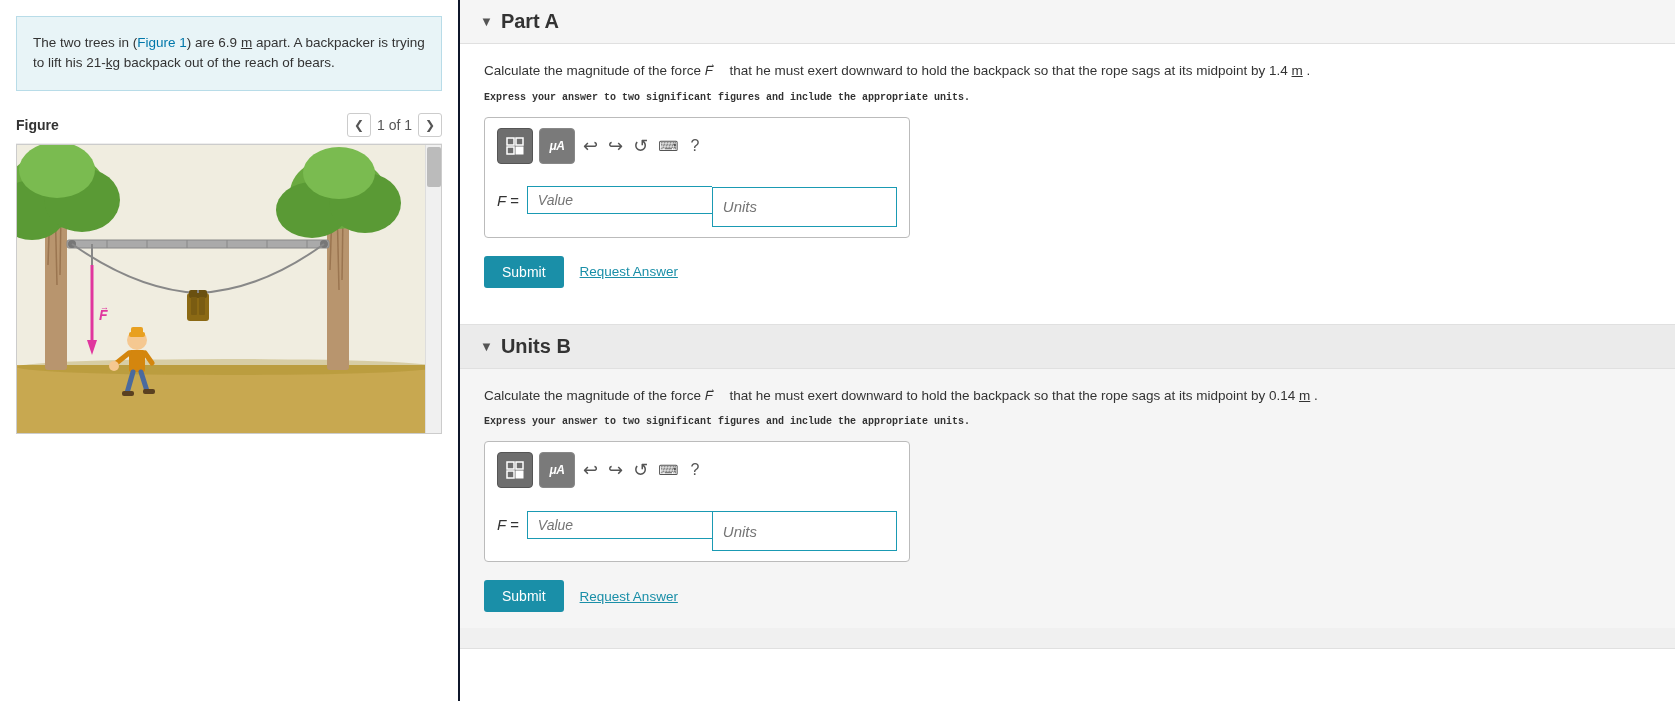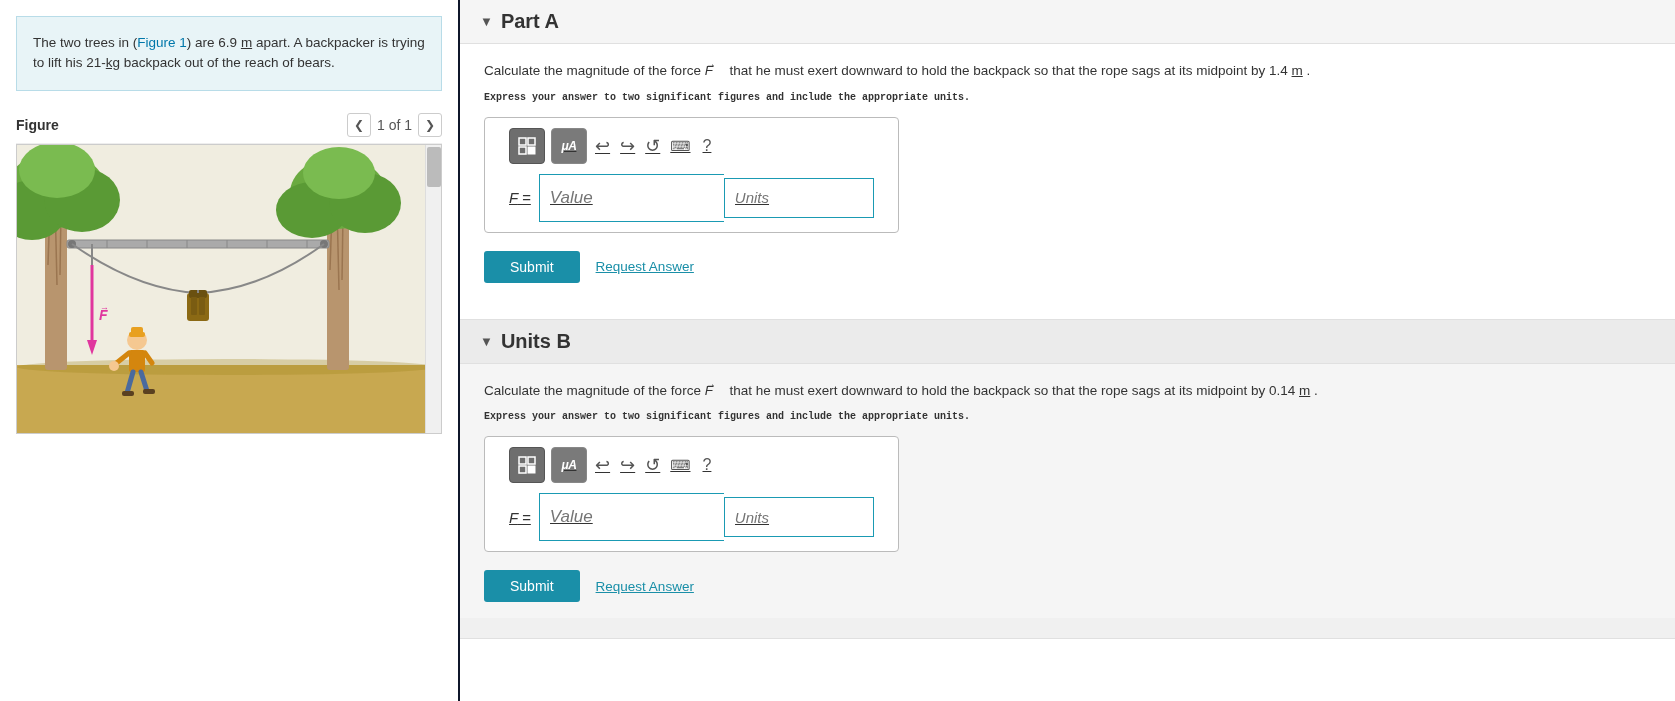--- a/index.html
+++ b/index.html
@@ -161,25 +161,24 @@
     .express-text {
       font-weight: bold;
       font-size: 10px;
       margin-bottom: 14px;
       font-family: Liberation Mono, monospace;
     }
 
     .answer-box {
       border: 1px solid #bbb;
       border-radius: 4px;
-      padding: 10px 24px;
+      padding: 10px 12px;
       display: inline-block;
       background: #fff;
       margin-bottom: 14px;
-      text-decoration: underline;
     }
 
     .toolbar {
       display: flex;
       align-items: center;
       gap: 6px;
       margin-bottom: 10px;
     }
 
     .toolbar-btn {
@@ -236,56 +235,57 @@
 
     .f-label {
       font-size: 15px;
       font-style: italic;
       margin-right: 8px;
       color: #333;
     }
 
     .value-input {
       width: 185px;
-      height: 48px;
+      height: 28px;
       border: 1px solid #1a9ab3;
       border-right: none;
       padding: 6px 10px;
-      font-size: 17px;
+      font-size: 14px;
       font-style: italic;
       color: #aaa;
       outline: none;
       background: #fff;
     }
 
     .units-input {
-      width: 150px;
+      width: 185px;
       height: 40px;
       border: 1px solid #1a9ab3;
       padding: 6px 10px;
       font-size: 15px;
       font-style: italic;
       color: #0f766e;
       outline: none;
       background: #fff;
+      margin-top: 13px;
     }
 
     .button-row {
       display: flex;
       align-items: center;
       gap: 16px;
       margin-top: 4px;
     }
 
     .submit-btn {
       background: #1a8fa8;
       color: #fff;
       border: none;
       border-radius: 3px;
-      padding: 8px 26px;
+      padding: 8px 18px;
       font-size: 14px;
       cursor: pointer;
       font-weight: normal;
     }
 
     .request-answer-link {
       color: #1a8fa8;
       text-decoration: underline;
       font-size: 13.5px;
       cursor: pointer;

